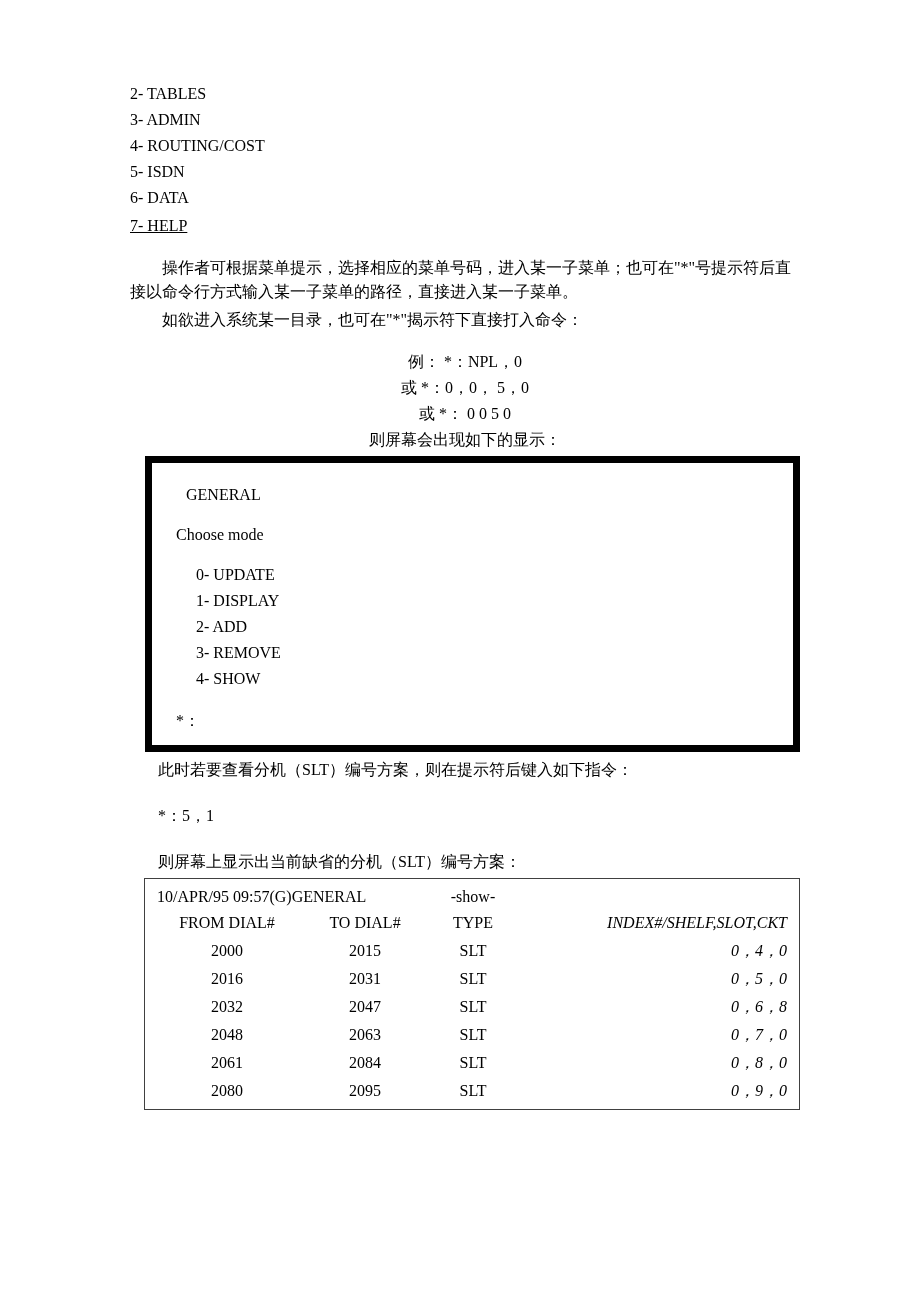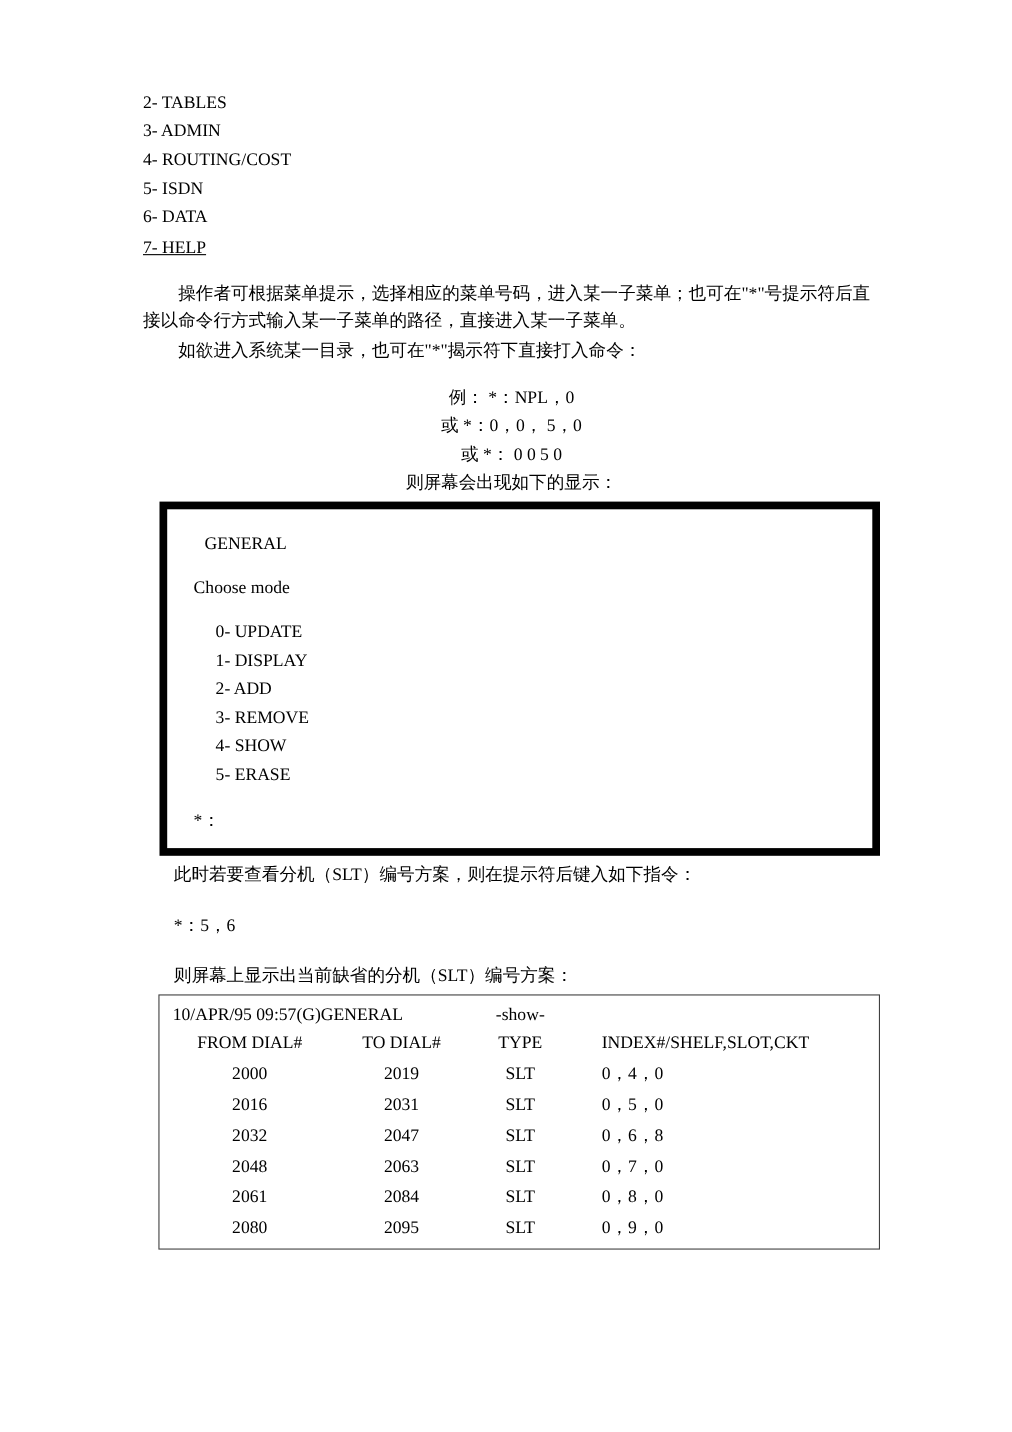--- a/index.html
+++ b/index.html
@@ -67,21 +67,21 @@
   td {
     padding: 2px 4px;
     font-family: "Times New Roman", serif;
   }
   .hdr-line1 td{
     padding-bottom:0;
   }
   .col1 { width: 140px; text-align: center;}
   .col2 { width: 120px; text-align: center;}
   .col3 { width: 80px; text-align: center;}
-  .col4 { text-align: left; padding-left: 30px;}
+  .col4 { text-align: right; padding-left: 30px; font-style: italic;}
 </style>
 </head>
 <body>
 
 <div class="menu-list">
   <div class="item">2-  TABLES</div>
   <div class="item">3-  ADMIN</div>
   <div class="item">4-  ROUTING/COST</div>
   <div class="item">5-  ISDN</div>
   <div class="item">6-  DATA</div>
@@ -99,47 +99,46 @@
 </div>
 
 <div class="box1">
   <div class="title">GENERAL</div>
   <div class="subtitle">Choose mode</div>
   <div class="opt">0-   UPDATE</div>
   <div class="opt">1-   DISPLAY</div>
   <div class="opt">2-   ADD</div>
   <div class="opt">3-   REMOVE</div>
   <div class="opt">4-   SHOW</div>
-  <div class="opt">5-   ERASE</div>
   <div class="star">*：</div>
 </div>
 
 <div class="after-box">此时若要查看分机（SLT）编号方案，则在提示符后键入如下指令：</div>
 
-<div class="indented">*：5，6</div>
+<div class="indented">*：5，1</div>
 
 <div class="indented">则屏幕上显示出当前缺省的分机（SLT）编号方案：</div>
 
 <div class="table-wrap">
   <table>
     <tbody>
         <tr class="hdr-line1">
       <td colspan="2" style="text-align:left;">10/APR/95 09:57(G)GENERAL</td>
       <td class="col3">-show-</td>
       <td></td>
     </tr>
     <tr>
       <td class="col1" style="text-align:center;">FROM DIAL#</td>
       <td class="col2">TO DIAL#</td>
       <td class="col3">TYPE</td>
       <td class="col4">INDEX#/SHELF,SLOT,CKT</td>
     </tr>
     <tr>
       <td class="col1">2000</td>
-      <td class="col2">2019</td>
+      <td class="col2">2015</td>
       <td class="col3">SLT</td>
       <td class="col4">0，4，0</td>
     </tr>
     <tr>
       <td class="col1">2016</td>
       <td class="col2">2031</td>
       <td class="col3">SLT</td>
       <td class="col4">0，5，0</td>
     </tr>
     <tr>

